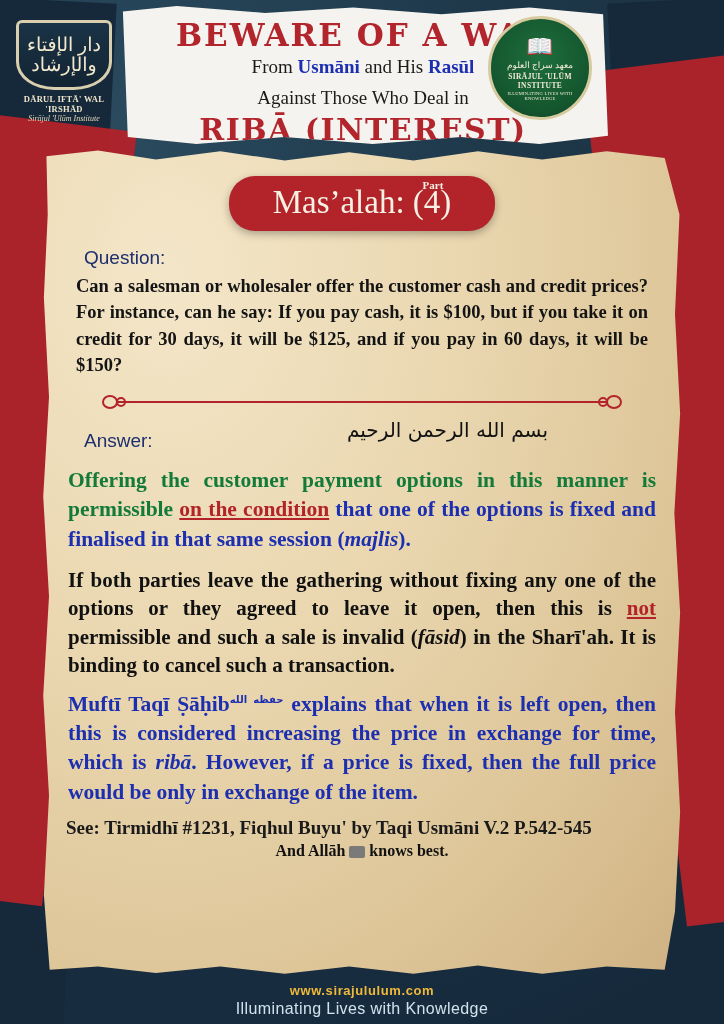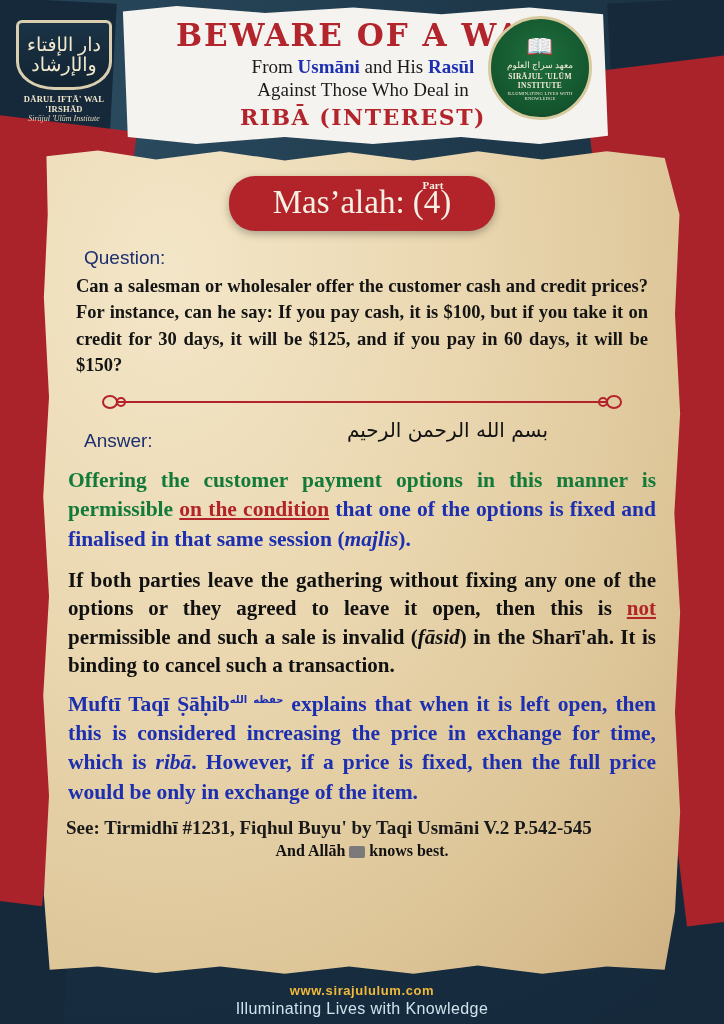--- a/index.html
+++ b/index.html
@@ -85,24 +85,24 @@
   }
   .banner .t1 {
     font-family: "DejaVu Serif", serif;
     font-weight: bold; font-size: 31px; color: #b3252c; letter-spacing: 2px;
     line-height: 1;
   }
   .banner .t2 {
     font-size: 19px; color: #1b1b1b; margin-top: 5px;
   }
   .banner .t2 b { color: #1c2fb0; }
-  .banner .t3 { font-size: 19px; color: #1b1b1b; margin-top: 1px; }
+  .banner .t3 { font-size: 19px; color: #1b1b1b; margin-top: 9px; }
   .banner .t4 {
     font-family: "DejaVu Serif", serif;
-    font-weight: bold; font-size: 22px; color: #b3252c; letter-spacing: 1.5px;
+    font-weight: bold; font-size: 30px; color: #b3252c; letter-spacing: 1.5px;
     margin-top: 3px;
   }
 
   
   .parchment {
     position: absolute; left: 40px; top: 148px; width: 644px; height: 830px;
     background:
       radial-gradient(ellipse at 20% 15%, #f3e6c8 0%, #ead7b0 40%, #dcc496 75%, #cfb183 100%);
     box-shadow: 0 6px 18px rgba(0,0,0,.45);
     clip-path: polygon(

